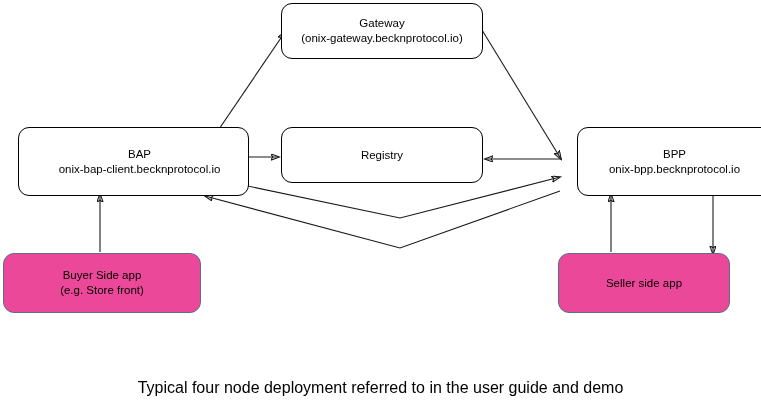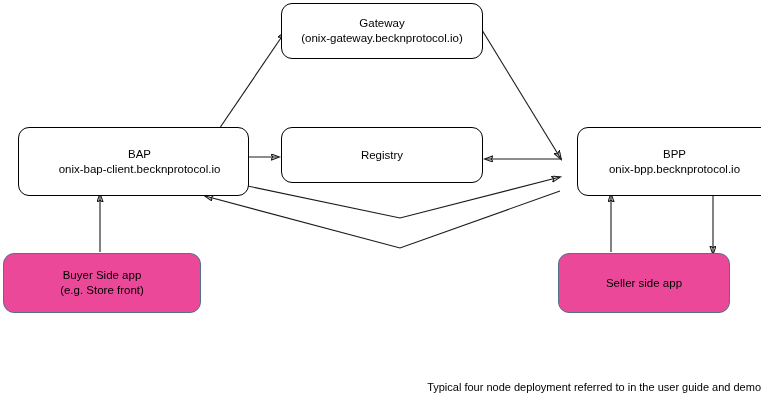--- a/index.html
+++ b/index.html
@@ -48,22 +48,22 @@
   #node-registry { left: 281px; top: 127px; width: 202px; height: 56px; gap: 7px; }
   #node-bpp      { left: 563px; top: 127px; width: 195px; height: 69px; margin-left: 14px; }
   #node-buyer    { left: 3px;   top: 253px; width: 198px; height: 60px; }
   #node-seller   { left: 558px; top: 253px; width: 172px; height: 60px; }
 
   #caption {
     position: absolute;
     left: 0;
     top: 380px;
     width: 761px;
-    text-align: right;
-    font-size: 11px;
+    text-align: center;
+    font-size: 16px;
     line-height: 15px;
     color: #000000;
   }
   svg#edges {
     position: absolute;
     left: 0; top: 0;
     width: 761px; height: 411px;
     z-index: 1;
     pointer-events: none;
   }

